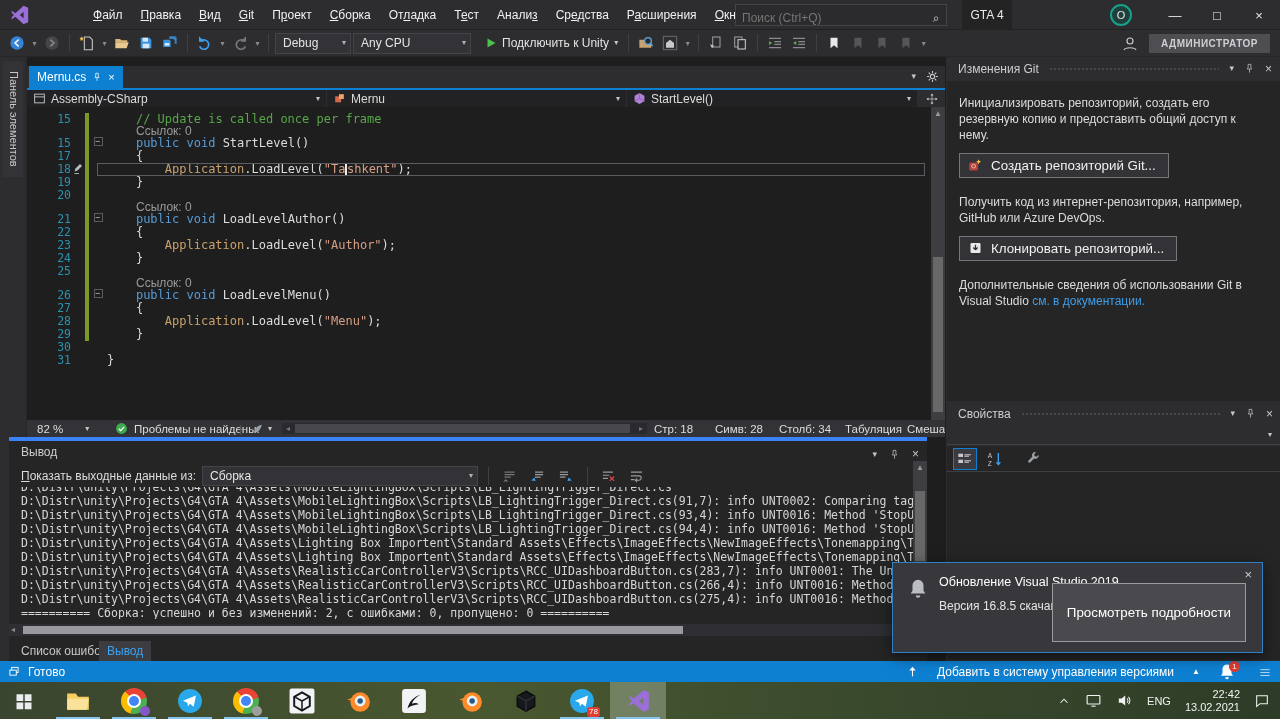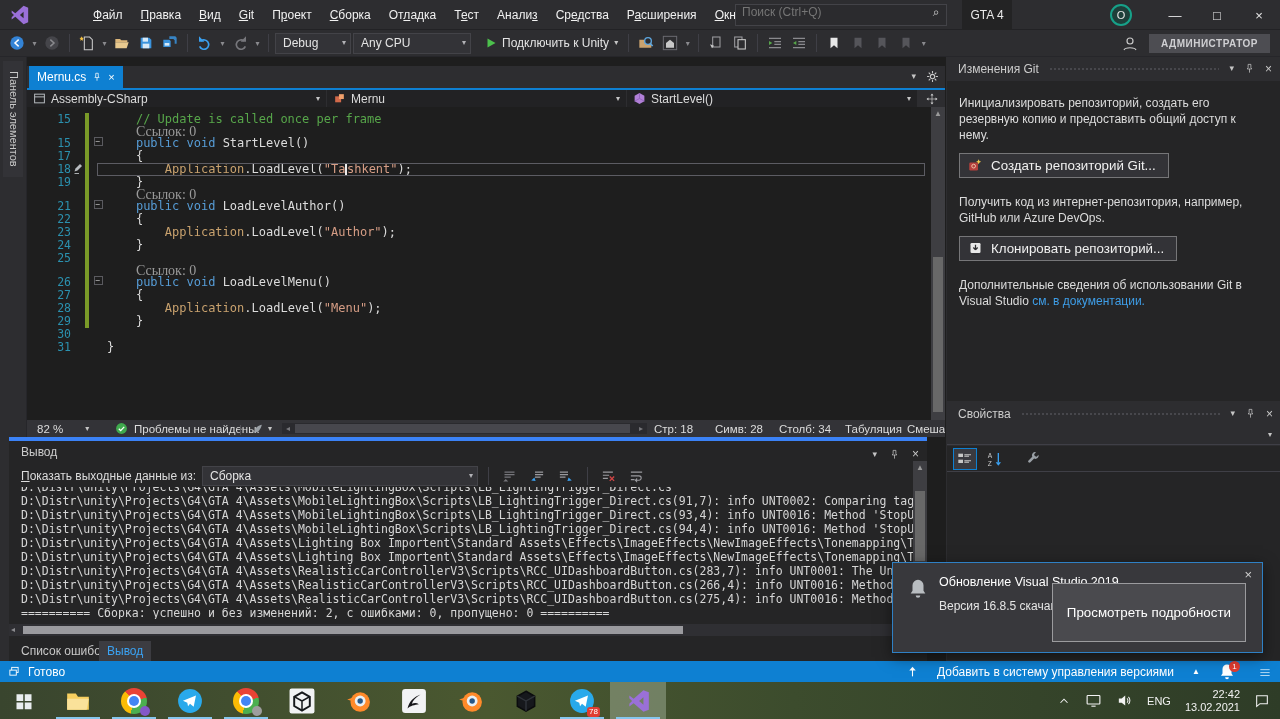--- a/index.html
+++ b/index.html
@@ -9,21 +9,21 @@
   .i{display:inline-block;vertical-align:middle;line-height:0}
   .i svg{display:block}
   .glyph{color:#c5c5c5;font-size:10px;line-height:1}
 
   
   #titlebar{position:absolute;left:0;top:0;width:1280px;height:30px;background:#2d2d30;border-bottom:1px solid #222225}
   #vs-logo{position:absolute;left:8px;top:4px;width:22px;height:22px}
   #menubar{position:absolute;left:84px;top:0;height:30px;display:flex;align-items:center}
   .menu-item{padding:0 9px;line-height:30px;color:#f1f1f1;cursor:default}
   .menu-item u{text-decoration:underline}
-  #search-box{position:absolute;left:735px;top:4px;width:212px;height:22px;background:#2b2b2e;border:1px solid #434348;display:flex;align-items:flex-start}
+  #search-box{position:absolute;left:735px;top:4px;width:212px;height:22px;background:#2b2b2e;border:1px solid #434348;display:flex;align-items:flex-end}
   #search-box input{flex:1;background:transparent;border:none;outline:none;color:#9a9a9a;font-family:"Liberation Sans",sans-serif;font-size:12px;padding:0 6px}
   #search-box .mag{width:20px;text-align:center;color:#c8c8c8;font-size:12px}
   #project-badge{position:absolute;left:962px;top:0;width:50px;height:30px;background:#232324;color:#eaeaea;
     display:flex;align-items:center;justify-content:center}
   #avatar{position:absolute;left:1110px;top:4px;width:22px;height:22px;border-radius:50%;border:2px solid #17a189;
     color:#e8e8e8;font-size:11px;display:flex;align-items:center;justify-content:center;background:#1e3f3a}
   .wbtn{position:absolute;top:0;width:40px;height:30px;color:#e8e8e8;display:flex;align-items:center;justify-content:center;font-size:13px}
   #btn-min{left:1155px}#btn-max{left:1197px}#btn-close{left:1239px}
 
   
@@ -62,21 +62,21 @@
   #code-area{position:absolute;left:0;top:50px;width:904px;height:313px;overflow:hidden;padding-top:6px;
     font-family:"DejaVu Sans Mono",monospace;font-size:12px}
   .crow{position:relative;display:flex;align-items:flex-start;height:13px;line-height:13px}
   .crow.lensrow{height:11px;line-height:11px}
   .ln{width:44px;text-align:right;color:#2b91af;font-size:11.5px;flex:none}
   .chg{width:4px;height:100%;margin-left:14px;flex:none}
   .chg.on{background:#7a9a28}
   .fold{width:14px;margin-left:2px;flex:none;display:flex;align-items:center;justify-content:center}
   .foldbox{width:9px;height:9px;border:1px solid #5a5a5f;color:#c5c5c5;font-size:8px;line-height:7px;text-align:center;background:#1e1e1e}
   .ct{margin-left:2px;white-space:pre;font-family:inherit;font-size:inherit;color:#dcdcdc}
-  .lens-text{font-family:Liberation Serif, serif;font-size:14px;color:#9a9a9a;padding-left:29px}
+  .lens-text{font-family:Liberation Sans, sans-serif;font-size:12px;color:#9a9a9a;padding-left:29px}
   .tok-pl{color:#dcdcdc}.tok-kw{color:#569cd6}.tok-cm{color:#57a64a}.tok-str{color:#d69d85}.tok-cls{color:#c9a26e}.tok-id{color:#dcdcdc}
   .caret{display:inline-block;width:1.5px;height:12px;background:#ececec;vertical-align:-2px}
   .curbox{position:absolute;left:70px;right:6px;top:0;bottom:0;border:1px solid #5c5c63;pointer-events:none}
   .pen{position:absolute;left:46px;top:0;width:12px;height:12px}
 
   #ed-vscroll{position:absolute;left:904px;top:50px;width:14px;height:313px;background:#3e3e42}
   #ed-vscroll .arr{position:absolute;left:0;width:14px;text-align:center;color:#999;font-size:8px}
   #ed-vthumb{position:absolute;left:2px;top:150px;width:10px;height:155px;background:#686868}
 
   #ed-status{position:absolute;left:0;top:363px;width:918px;height:17px;background:#333337;color:#dcdcdc;font-size:11.5px}
@@ -487,20 +487,26 @@
                 <path d="M3 21h9" stroke="#b9bdc1" stroke-width="1.8"></path>
               </svg>
             </span>
             <div class="curbox"></div>
           </div>
           <div class="crow">
             <span class="ln">19</span>
             <span class="chg on"></span>
             <span class="fold"></span>
             <pre class="ct"><span class="tok-pl">    }</span></pre>
+          </div>
+          <div class="crow">
+            <span class="ln">20</span>
+            <span class="chg on"></span>
+            <span class="fold"></span>
+            <pre class="ct"></pre>
           </div>
           <div class="crow lensrow">
             <span class="ln"></span>
             <span class="chg on"></span>
             <span class="fold"></span>
             <pre class="ct"><span class="lens-text">Ссылок: 0</span></pre>
           </div>
           <div class="crow">
             <span class="ln">21</span>
             <span class="chg on"></span>

